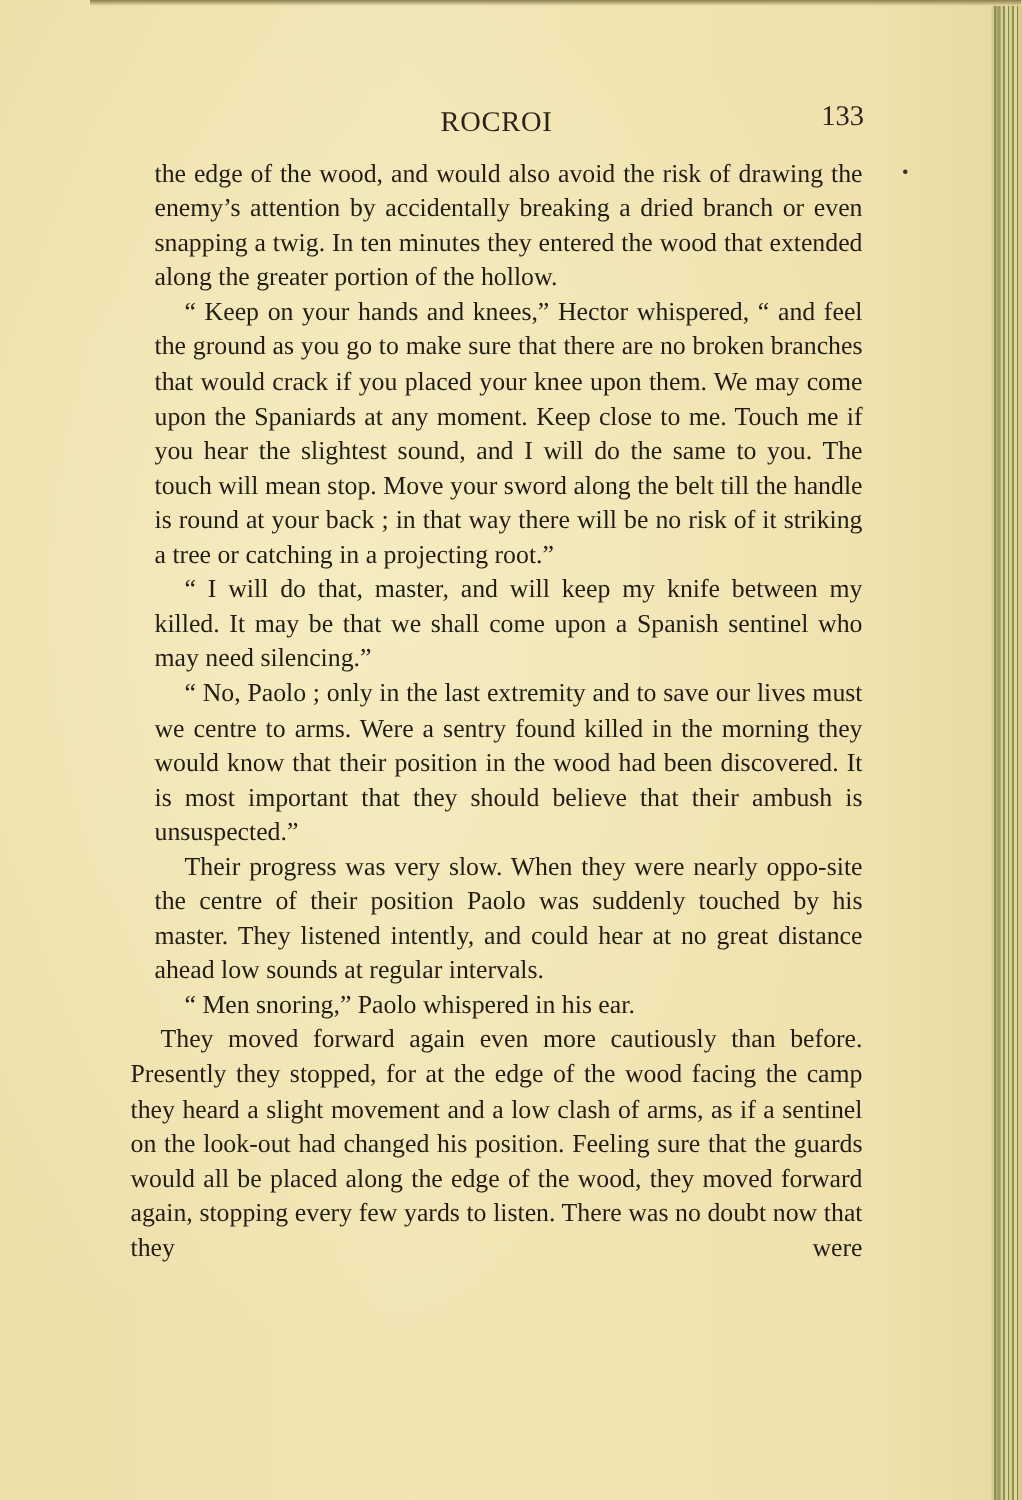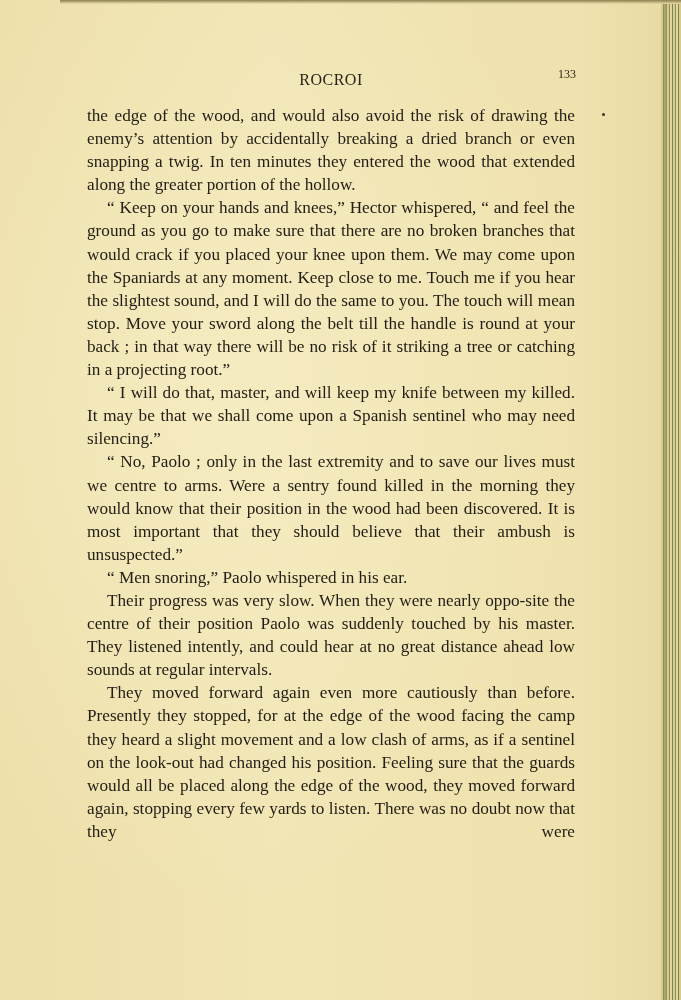--- a/index.html
+++ b/index.html
@@ -59,30 +59,30 @@
       top: 68px;
       left: 86px;
       width: 490px;
       height: 24px;
     }
     .running-head {
       position: absolute;
       left: 0;
       right: 0;
       text-align: center;
-      font-size: 16px;
+      font-size: 19px;
       letter-spacing: 0.5px;
       color: #2a2418;
       top: 3px;
     }
     .page-number {
       position: absolute;
       right: 0;
       top: -1px;
-      font-size: 12px;
+      font-size: 19px;
       color: #2a2418;
     }
     .body-text {
       position: absolute;
       top: 104px;
       left: 87px;
       width: 488px;
       color: #221d14;
       font-size: 17.2px;
       line-height: 23.1px;
@@ -92,20 +92,21 @@
       text-align: justify;
       text-align-last: auto;
       text-indent: 20px;
       hyphens: none;
     }
     .body-text p.first {
       text-indent: 0;
     }
     .body-text p.para-end {
       text-align-last: left;
+      margin-left: 16px;
     }
     .speck {
       position: absolute;
       left: 602px;
       top: 113px;
       width: 3px;
       height: 3px;
       border-radius: 50%;
       background: #3a3020;
     }
@@ -122,17 +123,17 @@
   <div class="header">
     <span class="running-head">ROCROI</span>
     <span class="page-number">133</span>
   </div>
 
   <div class="body-text">
     <p class="first para-end">the edge of the wood, and would also avoid the risk of drawing the enemy’s attention by accidentally breaking a dried branch or even snapping a twig.  In ten minutes they entered the wood that extended along the greater portion of the hollow.</p>
     <p class="para-end">“ Keep on your hands and knees,” Hector whispered, “ and feel the ground as you go to make sure that there are no broken branches that would crack if you placed your knee upon them.  We may come upon the Spaniards at any moment.  Keep close to me.  Touch me if you hear the slightest sound, and I will do the same to you.  The touch will mean stop.  Move your sword along the belt till the handle is round at your back ; in that way there will be no risk of it striking a tree or catching in a projecting root.”</p>
     <p class="para-end">“ I will do that, master, and will keep my knife between my killed.  It may be that we shall come upon a Spanish sentinel who may need silencing.”</p>
     <p class="para-end">“ No, Paolo ; only in the last extremity and to save our lives must we centre to arms.  Were a sentry found killed in the morning they would know that their position in the wood had been discovered.  It is most important that they should believe that their ambush is unsuspected.”</p>
+    <p class="para-end">Their progress was very slow.  When they were nearly oppo-site the centre of their position Paolo was suddenly touched by his master.  They listened intently, and could hear at no great distance ahead low sounds at regular intervals.</p>
     <p class="para-end">“ Men snoring,” Paolo whispered in his ear.</p>
-    <p class="para-end">Their progress was very slow.  When they were nearly oppo-site the centre of their position Paolo was suddenly touched by his master.  They listened intently, and could hear at no great distance ahead low sounds at regular intervals.</p>
     <p style="text-align-last: justify;">They moved forward again even more cautiously than before. Presently they stopped, for at the edge of the wood facing the camp they heard a slight movement and a low clash of arms, as if a sentinel on the look-out had changed his position. Feeling sure that the guards would all be placed along the edge of the wood, they moved forward again, stopping every few yards to listen.  There was no doubt now that they were</p>
   </div>
 </div>
 
 </body></html>

